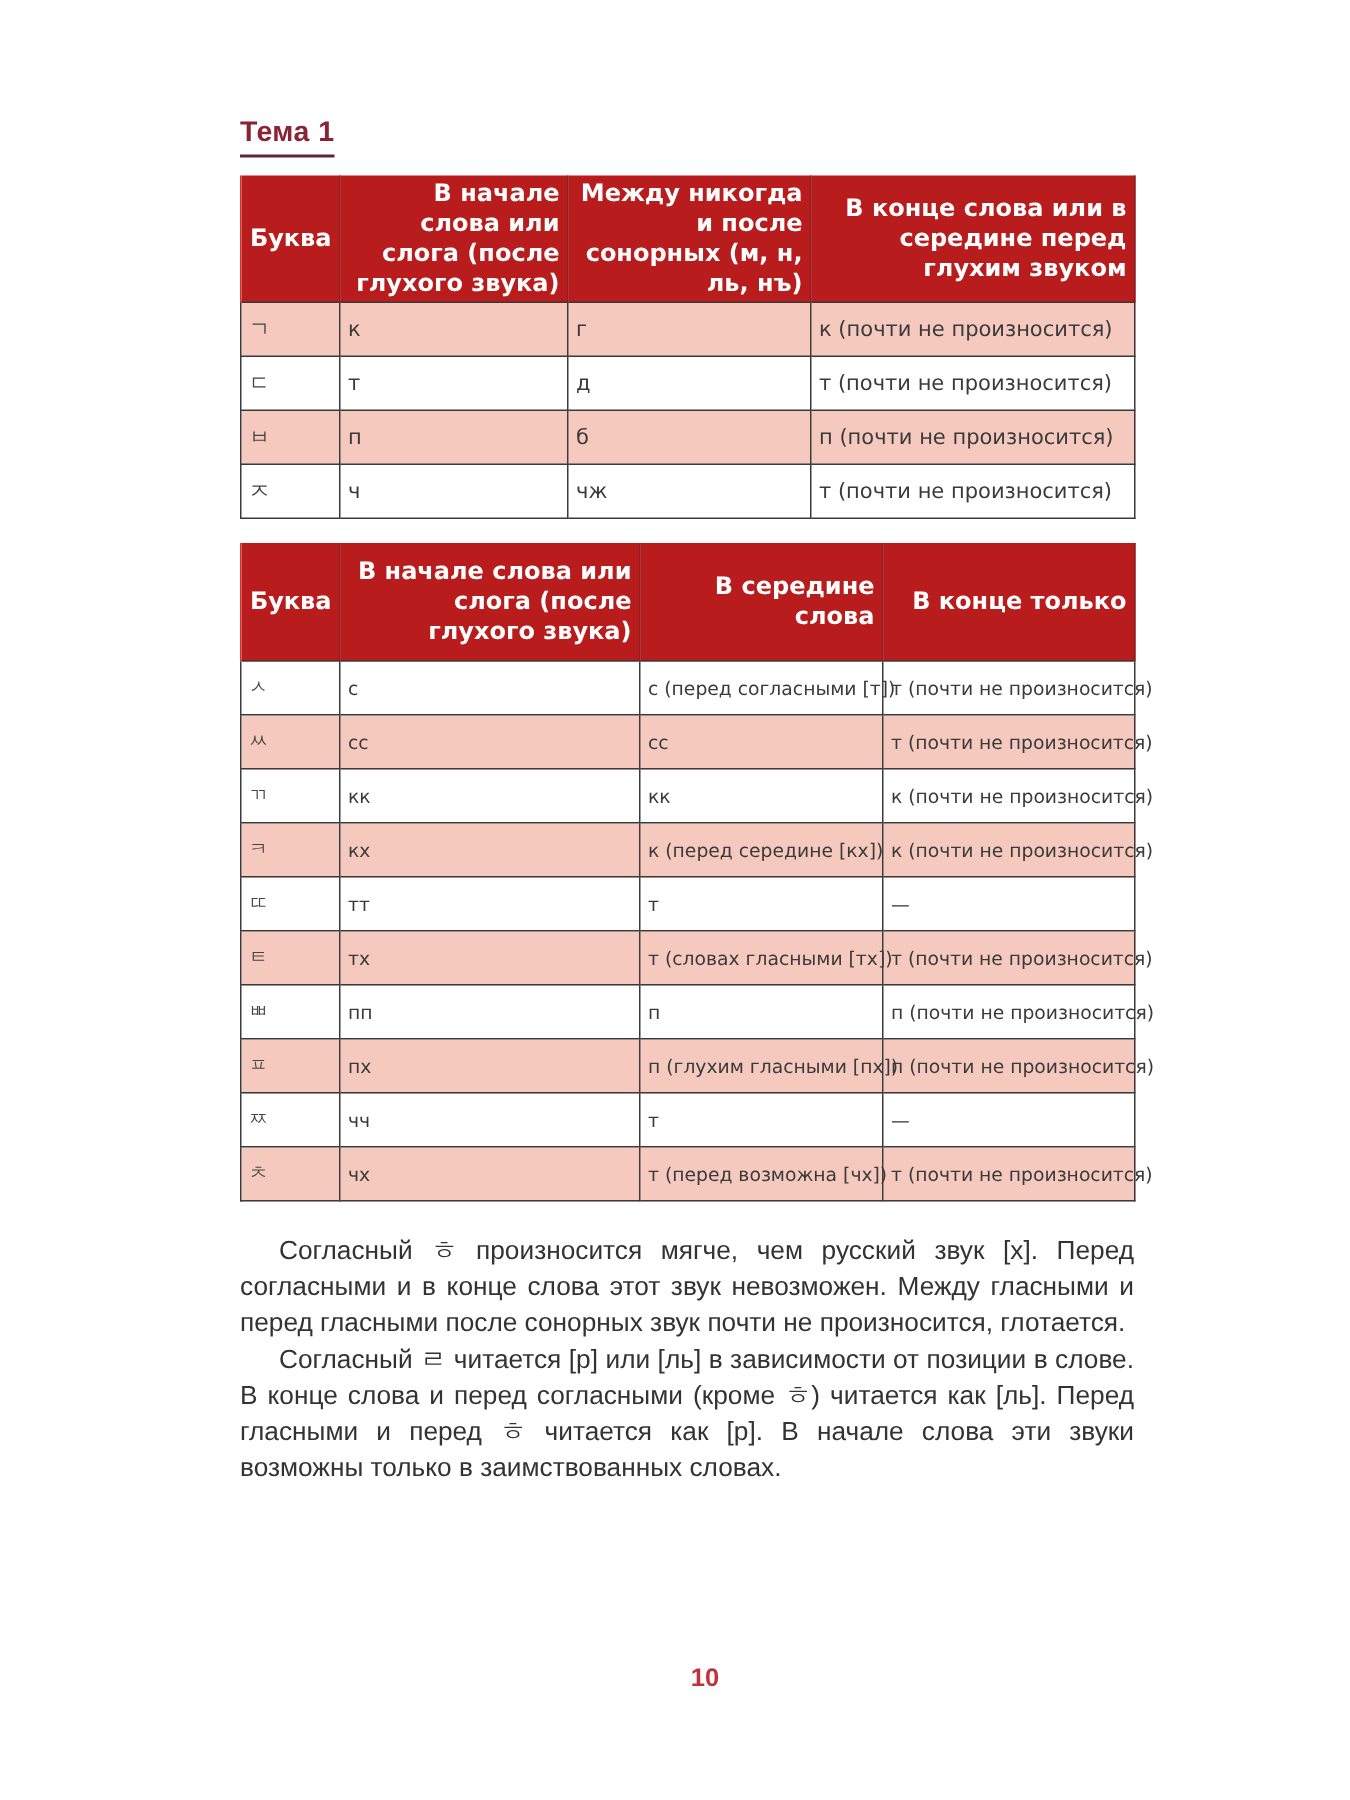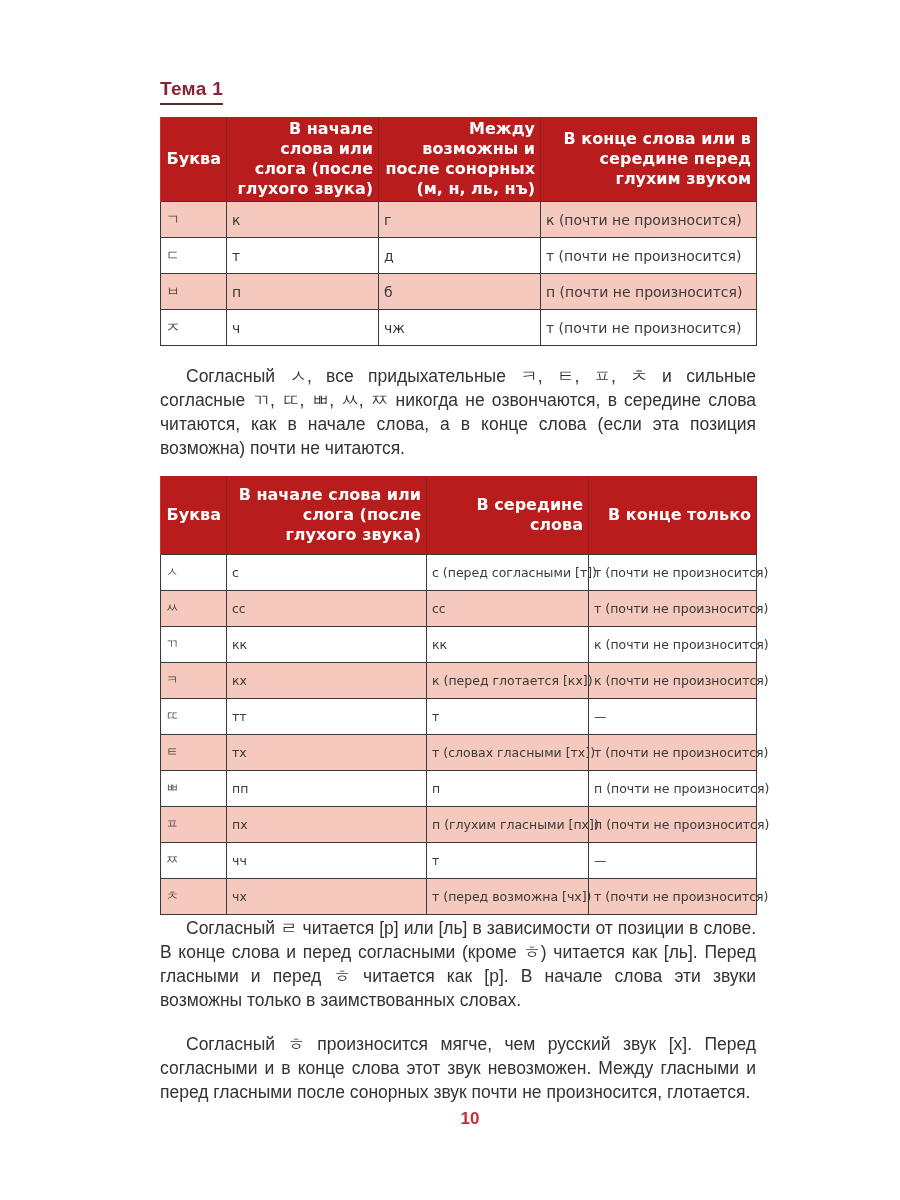--- a/index.html
+++ b/index.html
@@ -35,21 +35,21 @@
     <colgroup>
       <col style="width:66px">
         <col style="width:152px">
         <col style="width:162px">
         <col style="width:216px">
     </colgroup>
     <thead>
       <tr class="hrow">
         <th>Буква</th>
         <th>В начале слова или слога (после глухого звука)</th>
-        <th>Между возможны и после сонорных (м, н, ль, нъ)</th>
+        <th>Между никогда и после сонорных (м, н, ль, нъ)</th>
         <th>В конце слова или в середине перед глухим звуком</th>
       </tr>
     </thead>
     <tbody id="t1-body">
         <tr class="shade">
           <td class="letter">ㄱ</td>
           <td>к</td>
           <td>г</td>
           <td>к (почти не произносится)</td>
         </tr>
@@ -67,21 +67,20 @@
         </tr>
         <tr>
           <td class="letter">ㅈ</td>
           <td>ч</td>
           <td>чж</td>
           <td>т (почти не произносится)</td>
         </tr>
       </tbody>
   </table>
 
-  <p class="para p1">Согласный ㅅ, все придыхательные ㅋ, ㅌ, ㅍ, ㅊ и сильные согласные ㄲ, ㄸ, ㅃ, ㅆ, ㅉ никогда не озвончаются, в середине слова читаются, как в начале слова, а в конце слова (если эта позиция возможна) почти не читаются.</p>
 
   <table class="t2">
     <colgroup>
       <col style="width:66px">
         <col style="width:200px">
         <col style="width:162px">
         <col style="width:168px">
     </colgroup>
     <thead>
       <tr class="hrow">
@@ -106,21 +105,21 @@
         </tr>
         <tr>
           <td class="letter">ㄲ</td>
           <td>кк</td>
           <td>кк</td>
           <td>к (почти не произносится)</td>
         </tr>
         <tr class="shade">
           <td class="letter">ㅋ</td>
           <td>кх</td>
-          <td>к (перед глотается [кх])</td>
+          <td>к (перед середине [кх])</td>
           <td>к (почти не произносится)</td>
         </tr>
         <tr>
           <td class="letter">ㄸ</td>
           <td>тт</td>
           <td>т</td>
           <td>—</td>
         </tr>
         <tr class="shade">
           <td class="letter">ㅌ</td>
@@ -148,17 +147,17 @@
         </tr>
         <tr class="shade">
           <td class="letter">ㅊ</td>
           <td>чх</td>
           <td>т (перед возможна [чх])</td>
           <td>т (почти не произносится)</td>
         </tr>
       </tbody>
   </table>
 
+  <p class="para p2">Согласный ㅎ произносится мягче, чем русский звук [х]. Перед согласными и в конце слова этот звук невозможен. Между гласными и перед гласными после сонорных звук почти не произносится, глотается.</p>
   <p class="para p3">Согласный ㄹ читается [р] или [ль] в зависимости от позиции в слове. В конце слова и перед согласными (кроме ㅎ) читается как [ль]. Перед гласными и перед ㅎ читается как [р]. В начале слова эти звуки возможны только в заимствованных словах.</p>
-  <p class="para p2">Согласный ㅎ произносится мягче, чем русский звук [х]. Перед согласными и в конце слова этот звук невозможен. Между гласными и перед гласными после сонорных звук почти не произносится, глотается.</p>
 </div>
 
 <div class="page-number">10</div>
 
 </body></html>

